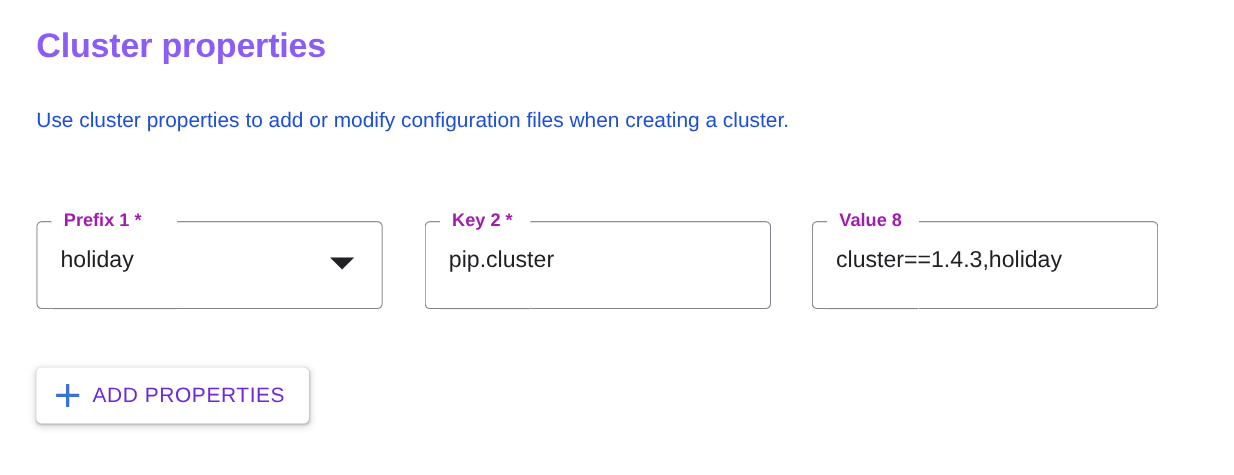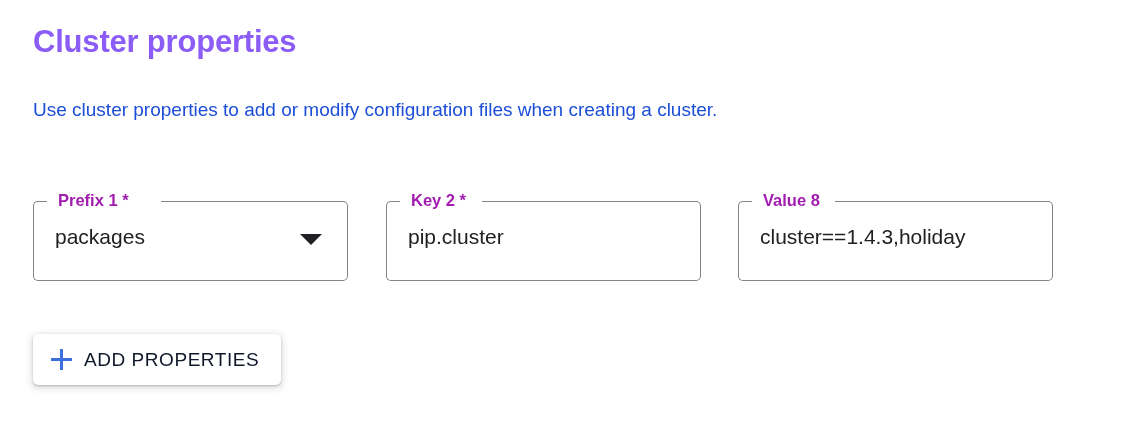--- a/index.html
+++ b/index.html
@@ -193,21 +193,21 @@
     top: 0;
     left: 8.5px;
     height: 21px;
     width: 3.6px;
   }
   .add-button-label {
     font-size: 19px;
     line-height: 22px;
     font-weight: 500;
     letter-spacing: 0.55px;
-    color: #0f172a;
+    color: #6d28d9;
     white-space: nowrap;
   }
 </style>
 </head>
 <body>
 
 <div class="page">
 
   <div class="page-title">Cluster properties</div>
 
@@ -215,21 +215,21 @@
 
   <div class="field-row">
 
     <div class="field f1">
       <div class="outline">
         <span class="ol-left"></span>
         <span class="ol-notch" style="left:14px; right:187px;"></span>
         <span class="ol-right" style="left:128px;"></span>
       </div>
       <div class="field-label">Prefix 1 *</div>
-      <div class="field-value">packages</div>
+      <div class="field-value">holiday</div>
       <span class="caret-icon"></span>
     </div>
 
     <div class="field f2">
       <div class="outline">
         <span class="ol-left"></span>
         <span class="ol-notch" style="left:14px; right:219px;"></span>
         <span class="ol-right" style="left:96px;"></span>
       </div>
       <div class="field-label">Key 2 *</div>

